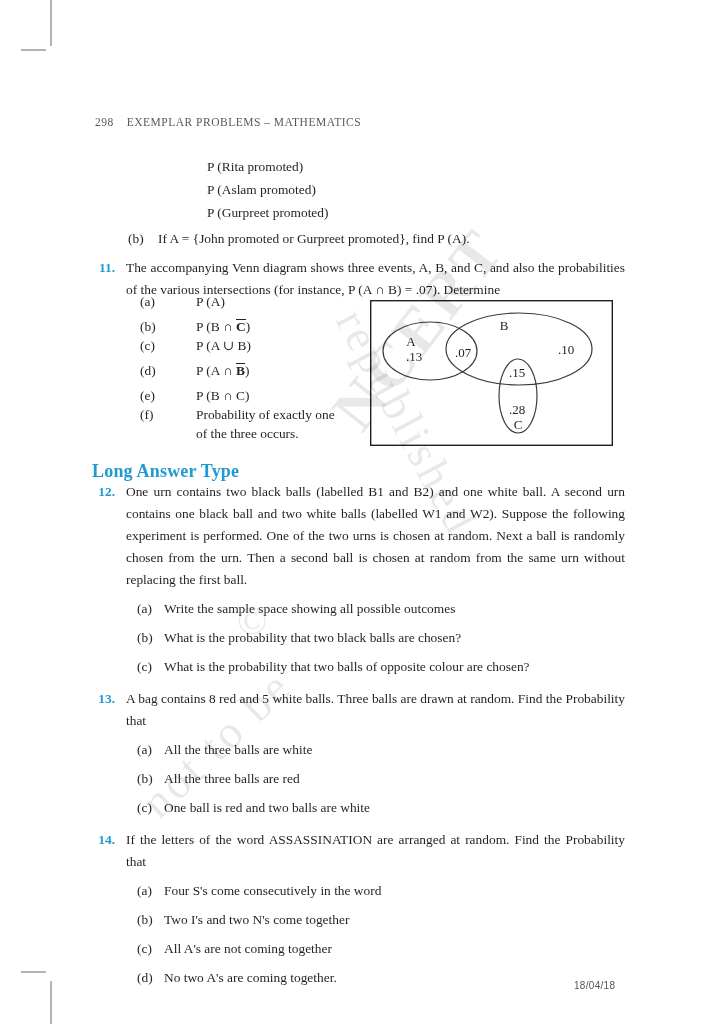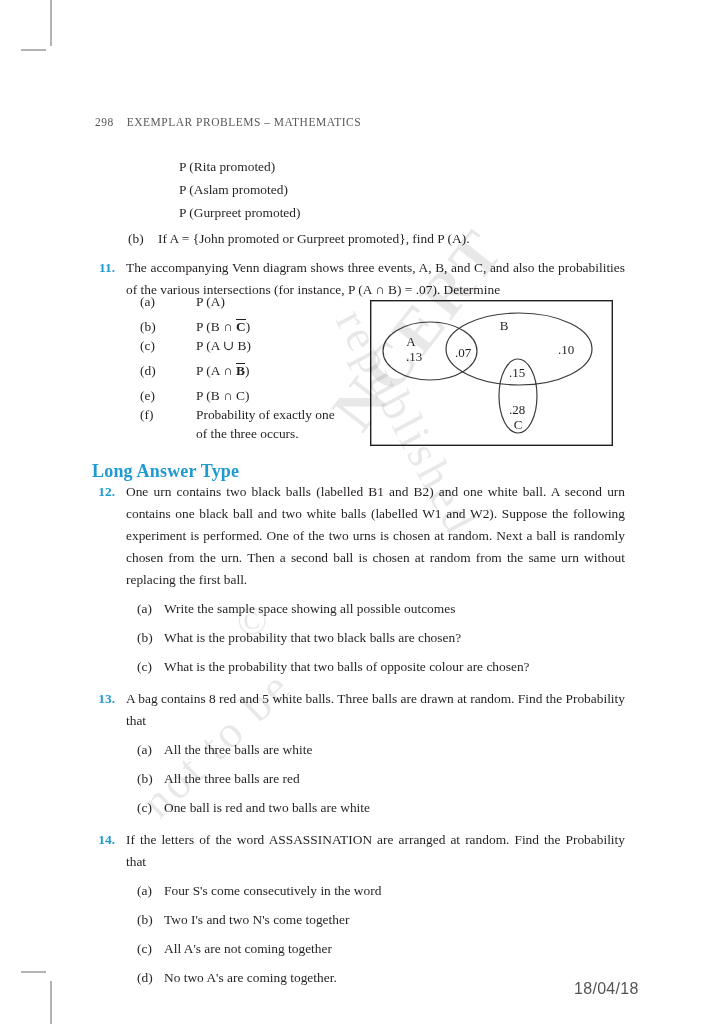--- a/index.html
+++ b/index.html
@@ -99,21 +99,21 @@
   .body-col {
     position: absolute;
     left: 95px;
     top: 155px;
     width: 530px;
     font-size: 13.4px;
     line-height: 1.64;
   }
 
   .centered-line {
-    margin-left: 84px;
+    margin-left: 112px;
     line-height: 1.72;
   }
 
   .lettered {
     display: flex;
     margin-top: 2px;
   }
   .lettered .lbl {
     width: 30px;
     flex: 0 0 30px;
@@ -199,21 +199,21 @@
     font-size: 18px;
     font-weight: bold;
     color: #1f9ad2;
     letter-spacing: 0.2px;
   }
 
   .footer-date {
     position: absolute;
     left: 574px;
     top: 980px;
-    font-size: 16px;
+    font-size: 10px;
     color: #555;
     font-family: "Liberation Sans", "DejaVu Sans", sans-serif;
     letter-spacing: 0.3px;
   }
 </style>
 </head>
 <body>
 
 <div class="crop crop-v-top"></div>
 <div class="crop crop-h-top"></div>

